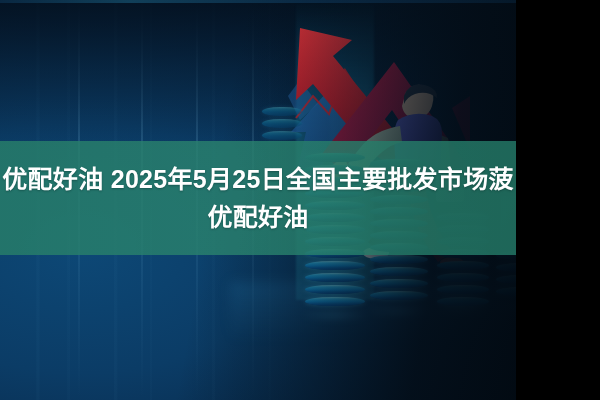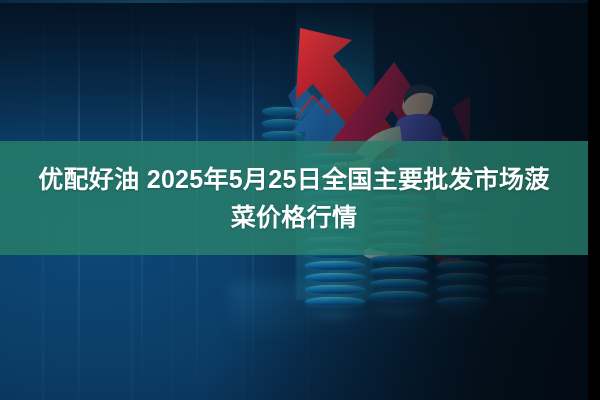--- a/index.html
+++ b/index.html
@@ -2,21 +2,21 @@
 <html lang="zh-CN"><head>
 <meta charset="utf-8">
 <title>banner</title>
 <style>
   html,body{margin:0;padding:0;background:#000;}
   body{
     font-family:"Liberation Sans","DejaVu Sans",sans-serif;
   }
   #banner{
     position:relative;
-    width:588px;height:400px;
+    width:516px;height:400px;
     overflow:hidden;
     background:#071d31;
   }
 
   
   .bg-base{
     position:absolute;inset:0;
     background:
       radial-gradient(120% 95% at 16% 62%, #0d4876 0%, #0b3c66 33%, #08294a 62%, #061d33 82%, #04131f 100%);
   }
@@ -319,17 +319,17 @@
       <div class="coin dim" style="bottom:10px;"></div>
     </div>
   </div>
 
   <div class="bg-dark-right"></div>
 
   <div class="green-band"></div>
 
   <div class="title-wrap">
     <div class="title-line">优配好油 2025年5月25日全国主要批发市场菠</div>
-    <div class="title-line">菜价格行情</div>
+    <div class="title-line">优配好油</div>
   </div>
 
   <div class="top-edge"></div>
 </div>
 
 </body></html>

